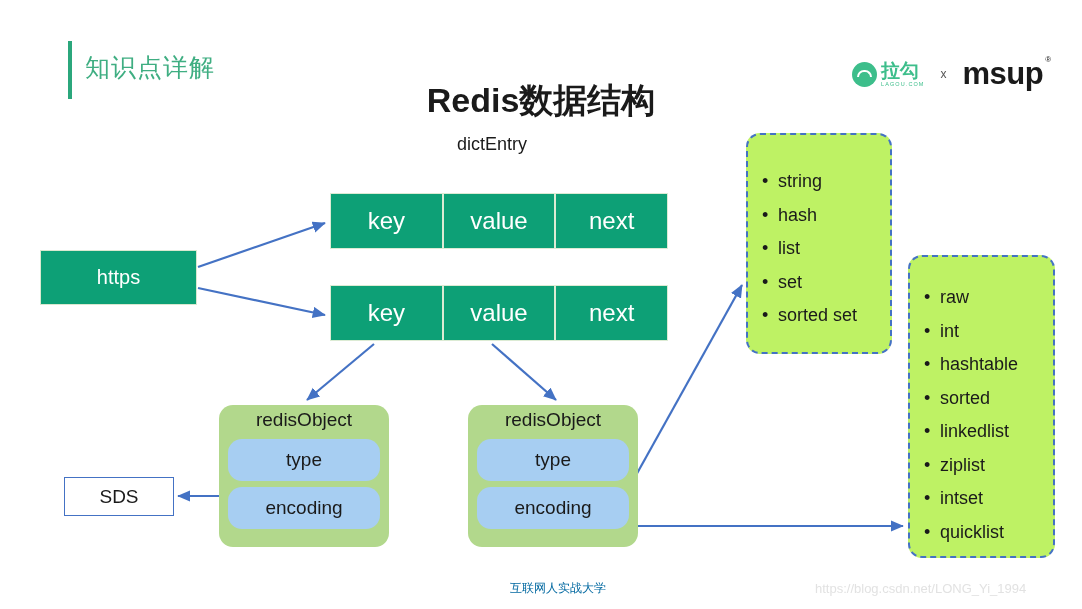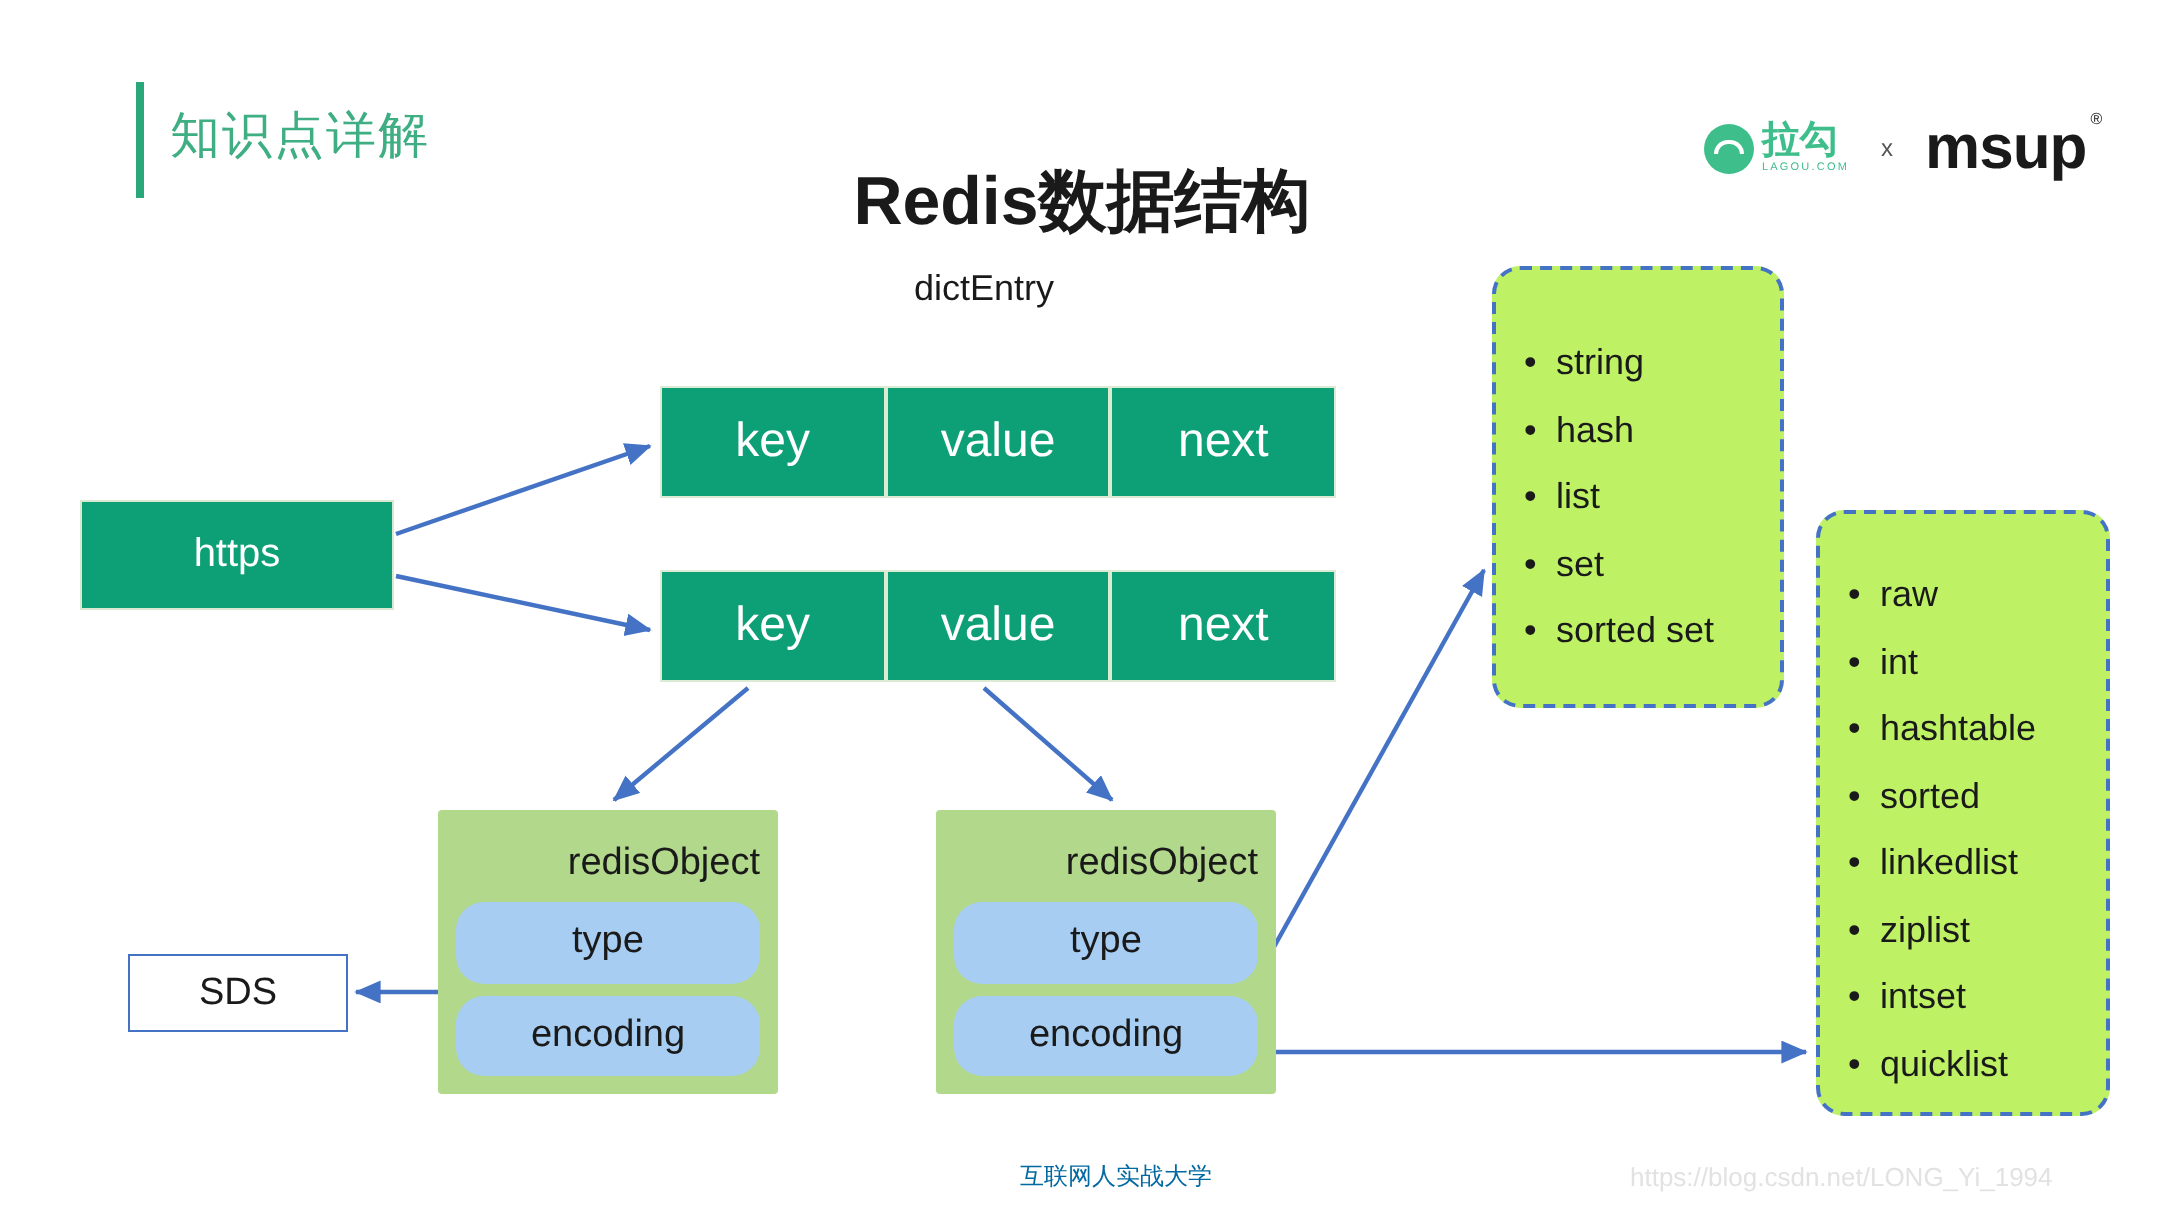--- a/index.html
+++ b/index.html
@@ -167,26 +167,26 @@
     justify-content: center;
     font-size: 24px;
   }
 
   
   .redis-object {
     position: absolute;
     width: 170px;
     height: 142px;
     background: #B2D88C;
-    border-radius: 2px;
-    box-sizing: border-box;
-    padding: 14px 9px 9px 9px;
+    border-radius: 14px;
+    box-sizing: border-box;
+    padding: 2px 9px 9px 9px;
     display: flex;
     flex-direction: column;
-    align-items: flex-end;
+    align-items: center;
   }
   #redis-object-1 { left: 219px; top: 405px; }
   #redis-object-2 { left: 468px; top: 405px; }
   .ro-title {
     font-size: 19px;
     color: #1a1a1a;
     line-height: 26px;
   }
   .ro-field {
     width: 152px;

